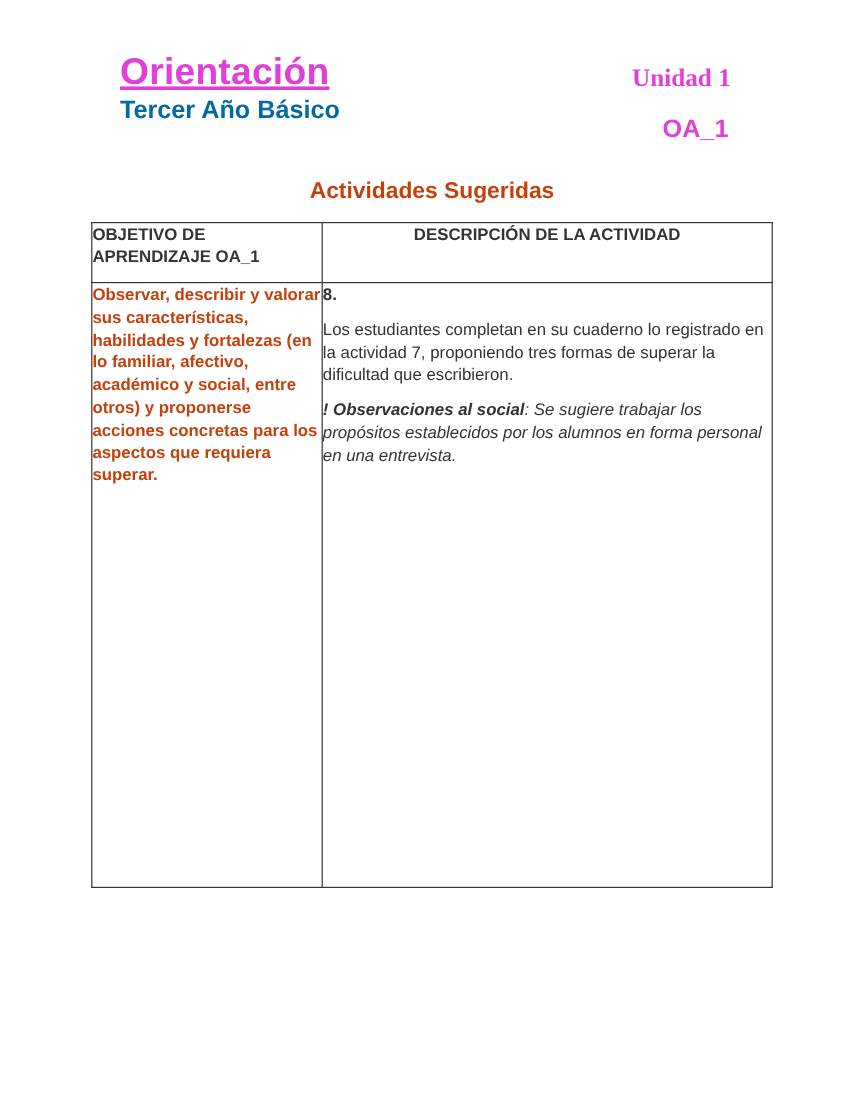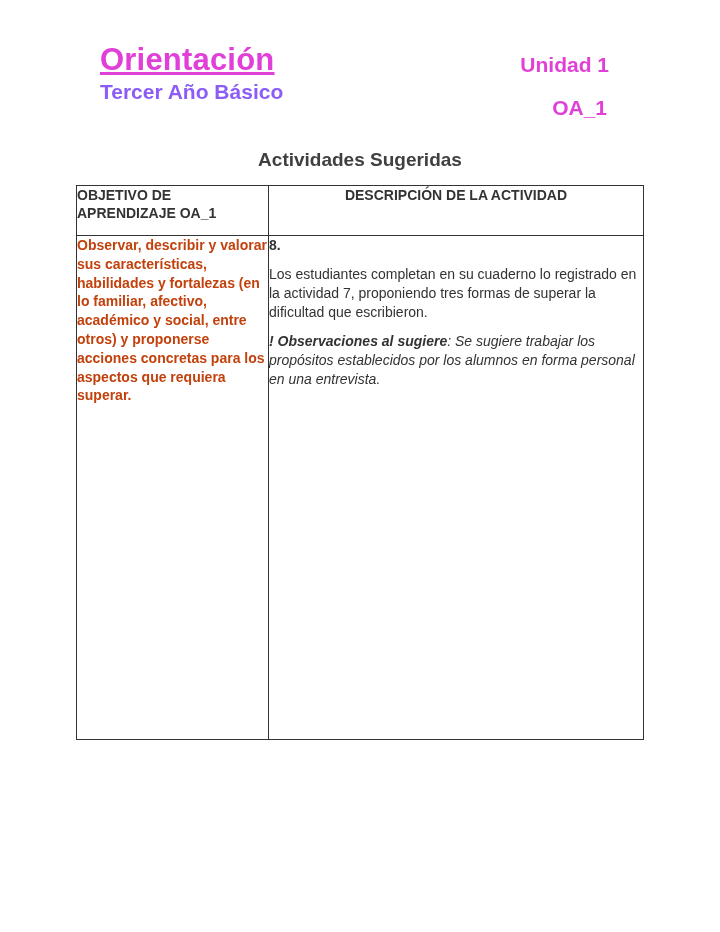--- a/index.html
+++ b/index.html
@@ -1,21 +1,21 @@
 <!DOCTYPE html>
 <html><head>
   <meta charset="utf-8">
   <style>
     html, body { margin: 0; padding: 0; background: #ffffff; }
     body { width: 720px; height: 932px; position: relative; overflow: hidden; font-family: "Liberation Sans", sans-serif; color: #222; }
     .title { position: absolute; left: 100px; top: 42px; font-size: 31px; font-weight: bold; color: #e040d8; letter-spacing: 0.2px; text-decoration: underline; }
-    .subtitle { position: absolute; left: 100px; top: 80px; font-size: 21px; font-weight: bold; color: #8b5cf6; }
-    .unit { position: absolute; right: 111px; top: 53px; font-size: 21px; font-weight: bold; color: #e040d8; text-align: right; }
+    .subtitle { position: absolute; left: 100px; top: 80px; font-size: 21px; font-weight: bold; color: #0369a1; }
+    .unit { position: absolute; right: 111px; top: 53px; font-size: 21px; font-weight: bold; color: #e040d8; text-align: right; font-family: Liberation Serif, serif; }
     .oa { position: absolute; right: 113px; top: 80px; font-size: 21px; font-weight: bold; color: #e040d8; text-align: right; margin-top: 16px; }
-    .section-title { position: absolute; left: 0; width: 720px; top: 149px; text-align: center; font-size: 19px; font-weight: bold; color: #404040; }
+    .section-title { position: absolute; left: 0; width: 720px; top: 149px; text-align: center; font-size: 19px; font-weight: bold; color: #c2410c; }
     table.activities { position: absolute; left: 76px; top: 185px; width: 568px; height: 555px; border-collapse: collapse; }
     table.activities td, table.activities th { border: 1.5px solid #333; vertical-align: top; padding: 0; }
     .col-left { width: 191px; }
     th { font-weight: bold; font-size: 14px; color: #333; text-align: left; }
     th.h-left { padding: 2px 6px; height: 45px; line-height: 18px; }
     th.h-right { text-align: center; padding: 2px 6px; line-height: 18px; }
     td.objective { padding: 1px 6px; font-size: 14px; font-weight: bold; line-height: 18.8px; color: #c2410c; }
     td.description { padding: 1px 6px; font-size: 14px; line-height: 19px; color: #333; }
     .num { font-weight: bold; margin: 0 0 10px 0; }
     .desc-p { margin: 0 0 10px 0; }
@@ -36,17 +36,17 @@
   <tbody>
       <tr style="height:50px;">
     <th class="h-left col-left">OBJETIVO DE APRENDIZAJE OA_1</th>
     <th class="h-right">DESCRIPCIÓN DE LA ACTIVIDAD</th>
   </tr>
   <tr>
     <td class="objective col-left">Observar, describir y valorar sus características, habilidades y fortalezas (en lo familiar, afectivo, académico y social, entre otros) y proponerse acciones concretas para los aspectos que requiera superar.</td>
     <td class="description">
       <p class="num">8.</p>
       <p class="desc-p">Los estudiantes completan en su cuaderno lo registrado en la actividad 7, proponiendo tres formas de superar la dificultad que escribieron.</p>
-      <p class="note"><b>! Observaciones al sugiere</b><span>: Se sugiere trabajar los propósitos establecidos por los alumnos en forma personal en una entrevista.</span></p>
+      <p class="note"><b>! Observaciones al social</b><span>: Se sugiere trabajar los propósitos establecidos por los alumnos en forma personal en una entrevista.</span></p>
     </td>
   </tr>
 </tbody>
   </table>
 
 </body></html>

